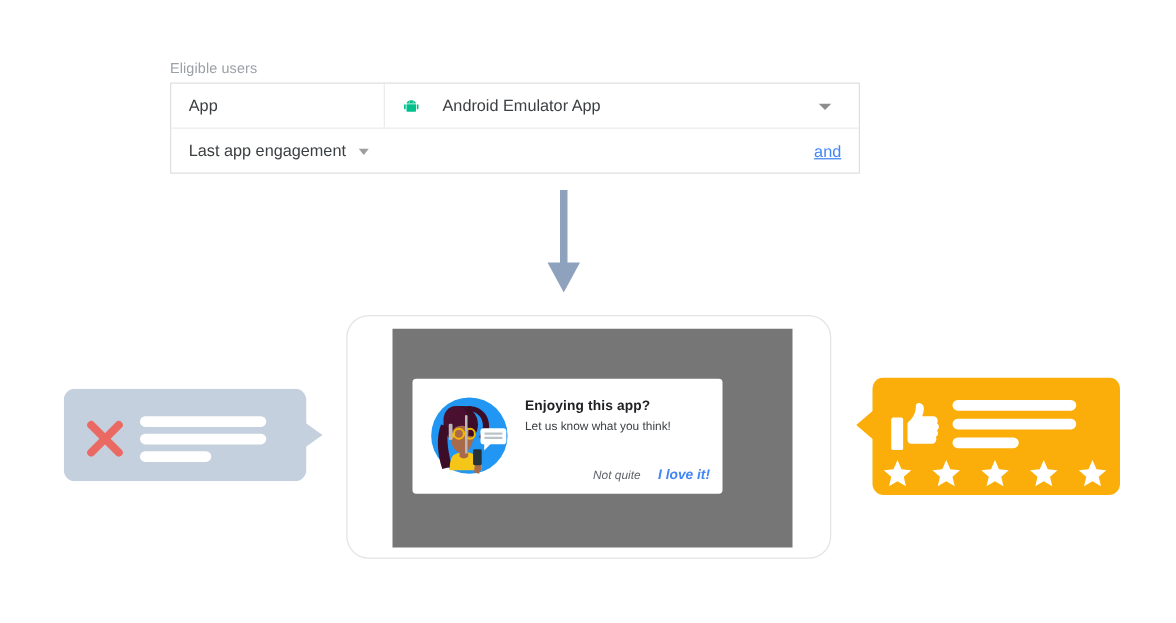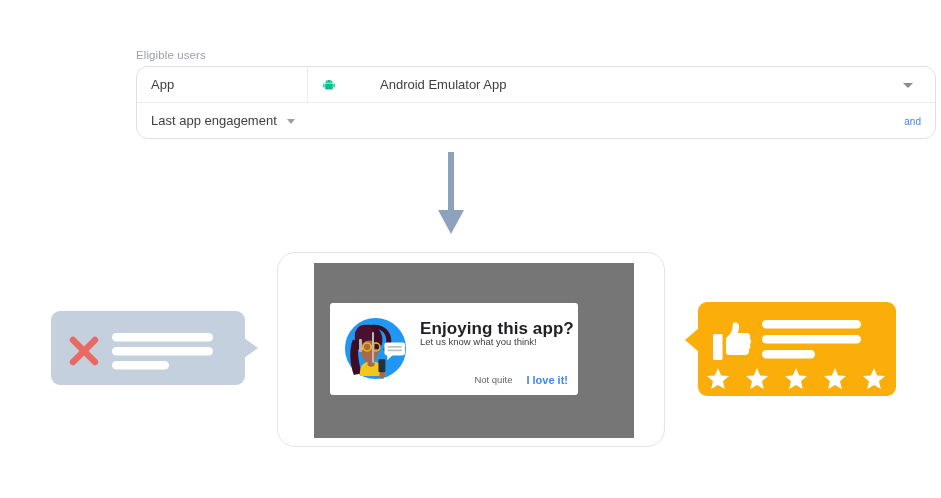--- a/index.html
+++ b/index.html
@@ -13,32 +13,32 @@
     position: relative;
     font-family: "Liberation Sans", sans-serif;
     overflow: hidden;
   }
 
   
   #targeting-form {
     position: absolute;
     left: 136px;
     top: 48px;
-    width: 800px;
+    width: 552px;
   }
   #eligible-users-label {
     font-size: 11.5px;
     color: #9aa0a6;
     line-height: 14px;
     padding-bottom: 4px;
     letter-spacing: .1px;
   }
   .form-box {
     border: 1px solid #e0e0e0;
-    border-radius: 12px;
+    border-radius: 0;
     background: #fff;
     overflow: hidden;
   }
   .form-row {
     display: flex;
     align-items: stretch;
     height: 35px;
     position: relative;
   }
   .form-row + .form-row {
@@ -50,21 +50,21 @@
     align-items: center;
     position: relative;
     box-sizing: border-box;
     font-size: 13px;
     color: #3c4043;
     padding: 0 14px;
   }
   .cell-dim-label { width: 170px; }
   .cell-op { width: 111px; border-left: 1px solid #ececec; border-right: 1px solid #ececec;}
   .cell-value { flex: 1; }
-  .cell-bordered { border-left: 1px solid #ececec; gap: 26px; }
+  .cell-bordered { border-left: 1px solid #ececec; }
   .caret {
     position: absolute;
     right: 12px;
     top: 50%;
     width: 0; height: 0;
     margin-top: -2px;
     border-left: 4.5px solid transparent;
     border-right: 4.5px solid transparent;
     border-top: 5px solid #9e9e9e;
   }
@@ -77,23 +77,24 @@
   .app-icon {
     width: 14px; height: 14px;
     margin-right: 18px;
     flex: 0 0 auto;
   }
   .and-link {
     position: absolute;
     right: 14px;
     top: 50%;
     transform: translateY(-50%);
-    font-size: 10px;
+    font-size: 13px;
     color: #4285f4;
     cursor: pointer;
+    text-decoration: underline;
   }
 
   
   #flow-arrow {
     position: absolute;
     left: 430px;
     top: 152px;
     width: 42px;
     height: 84px;
   }
@@ -151,39 +152,40 @@
     position: absolute;
     left: 11px;
     top: 11px;
     width: 69px;
     height: 69px;
   }
   #dialog-title {
     position: absolute;
     left: 90px;
     top: 16px;
-    font-size: 17px;
+    font-size: 11px;
     font-weight: bold;
     color: #202124;
     letter-spacing: .1px;
   }
   #dialog-subtitle {
     position: absolute;
     left: 90px;
     top: 33px;
     font-size: 9.5px;
     color: #3c4043;
   }
   #dialog-actions {
     position: absolute;
     right: 10px;
     bottom: 9px;
     display: flex;
-    align-items: flex-start;
+    align-items: flex-end;
     gap: 14px;
+    font-style: italic;
   }
   #dialog-negative-button {
     font-size: 9.5px;
     color: #5f6368;
     cursor: pointer;
   }
   #dialog-positive-button {
     font-size: 11px;
     color: #4285f4;
     font-weight: bold;

